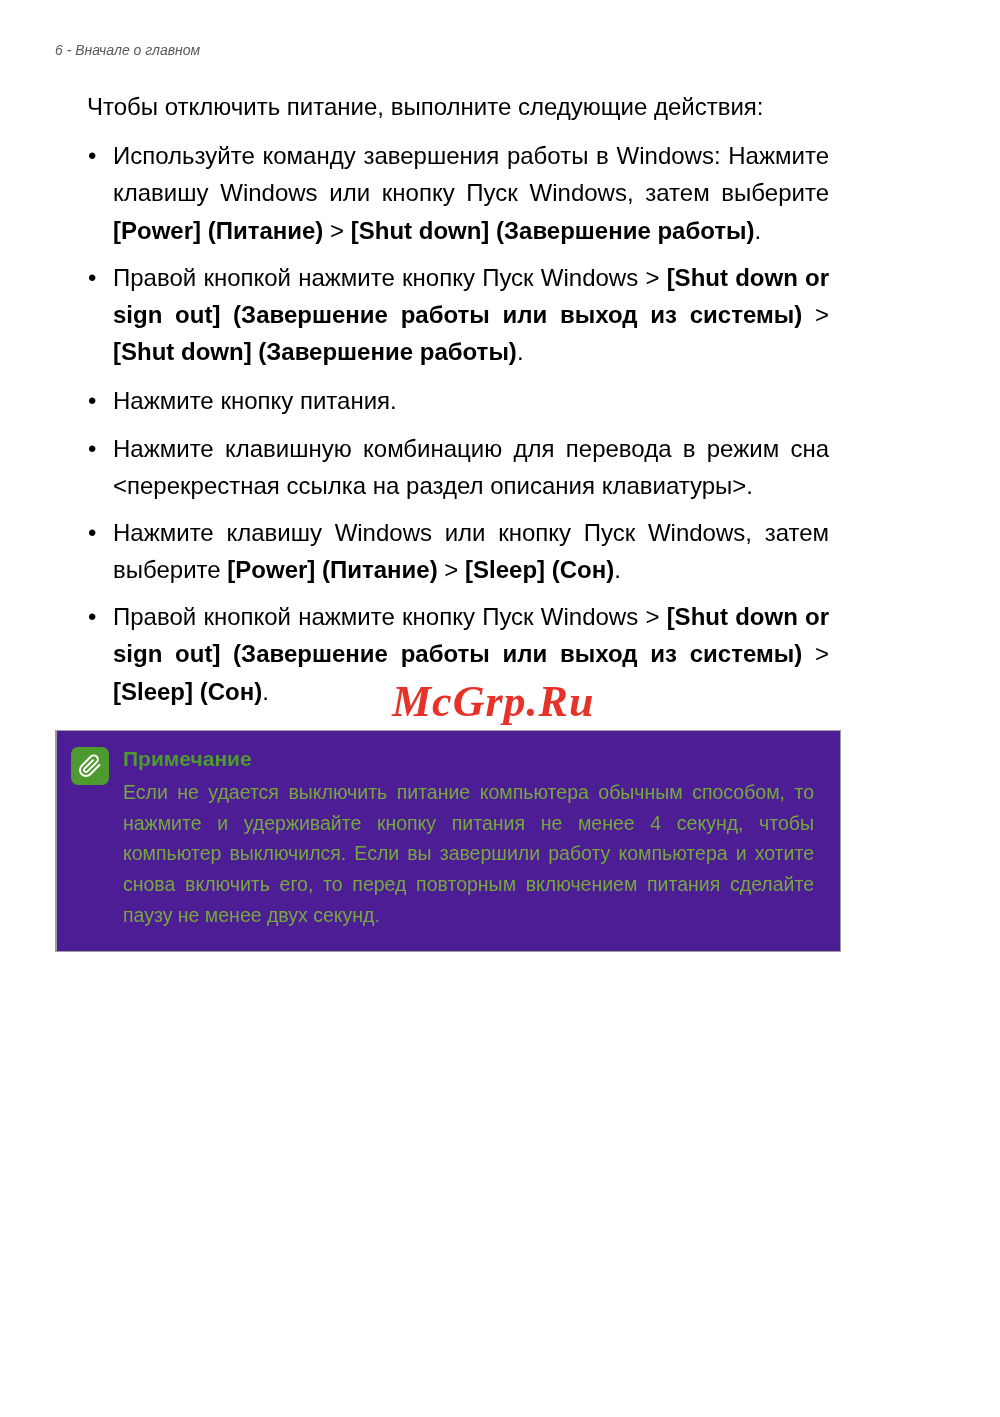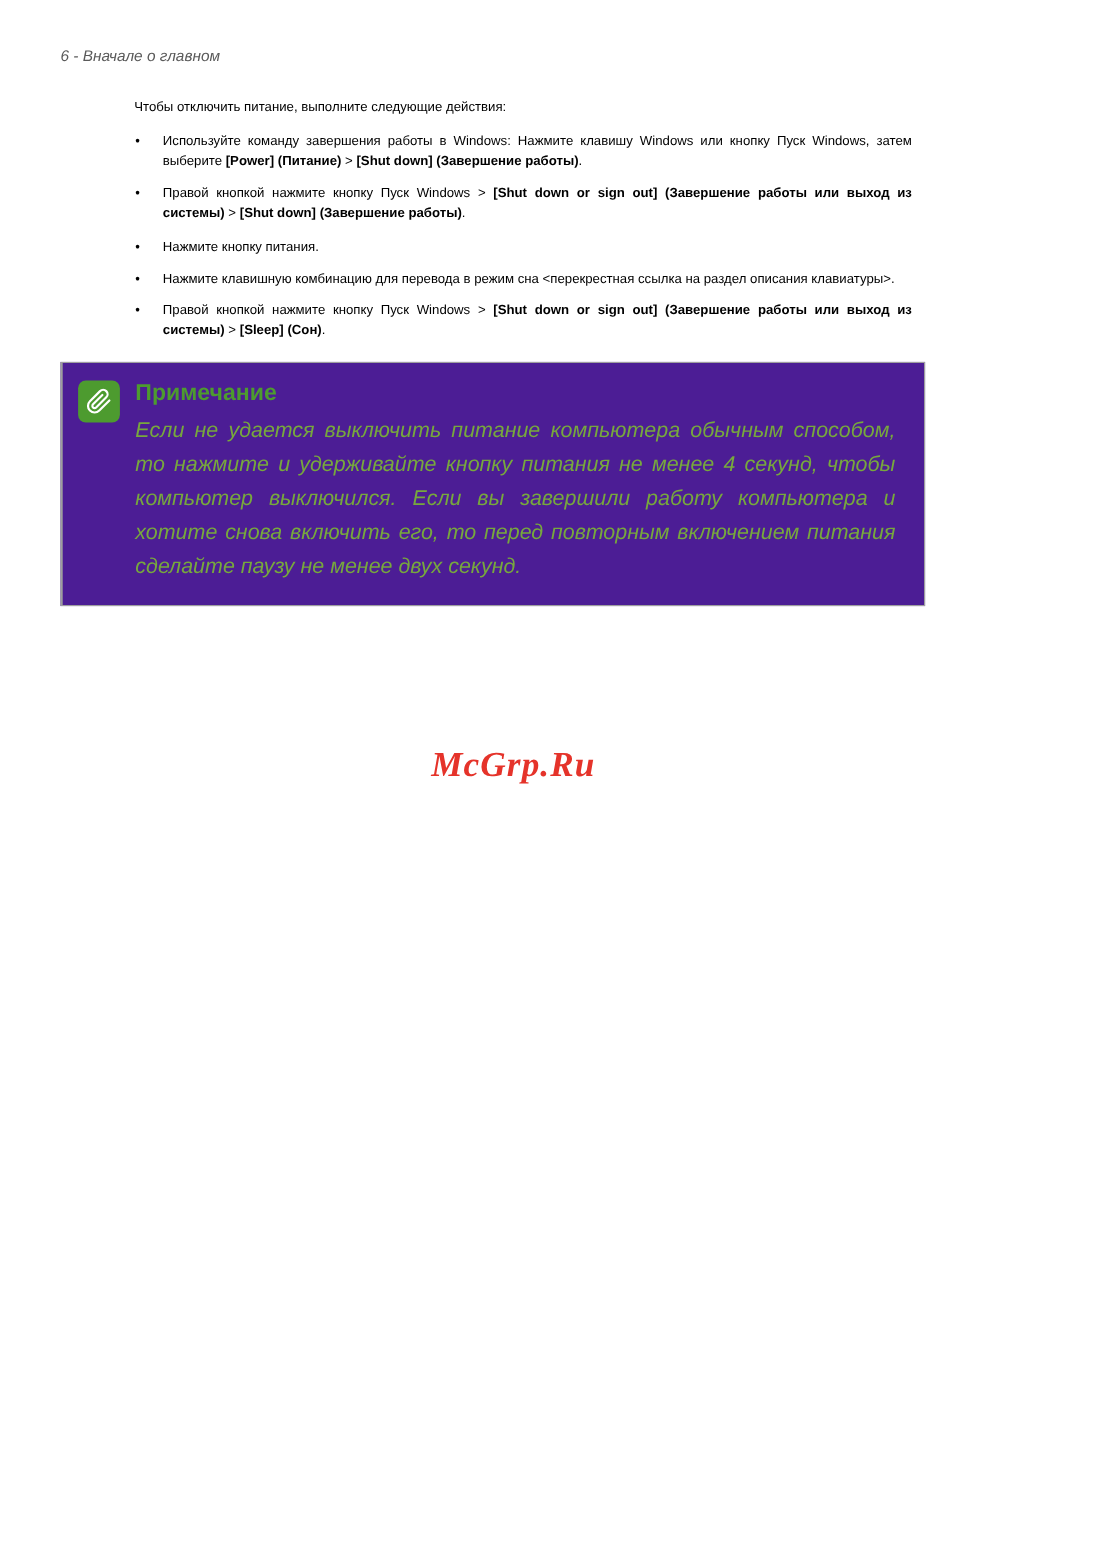--- a/index.html
+++ b/index.html
@@ -29,23 +29,23 @@
     max-width: 730px;
   }
   .section-heading {
     color: var(--heading-gray, #57585a);
     font-size: 26px;
     font-weight: bold;
     margin: 0 0 24px 0;
     padding-left: 8px;
   }
   .content {
-    margin-left: 67px;
+    margin-left: 32px;
     margin-right: 12px;
-    font-size: 12px;
+    font-size: 24px;
     line-height: 1.55;
   }
   .content p { margin: 0 0 12px 0; text-align: justify; }
   ul.steps { list-style: none; margin: 0 0 12px 0; padding: 0; }
   ul.steps li {
     position: relative;
     padding-left: 26px;
     margin-bottom: 10px;
     text-align: justify;
   }
@@ -79,33 +79,32 @@
   }
   .note-icon svg { width: 24px; height: 24px; }
   .note-title {
     color: var(--title-green, #4d9b2f);
     font-weight: bold;
     font-size: 21px;
     margin-bottom: 6px;
   }
   .note-body {
     color: var(--note-green, #77a83d);
-    font-style: italic;
     font-size: 19.5px;
     line-height: 1.58;
     text-align: justify;
   }
   .watermark {
     position: absolute;
     left: 392px;
     top: 676px;
     font-family: "Liberation Serif", serif;
     font-weight: bold;
     font-style: italic;
-    font-size: 32px;
+    font-size: 44px;
     color: var(--watermark-red, #e5332a);
     letter-spacing: 1px;
     z-index: 5;
     pointer-events: none;
     text-align: center;
   }
 </style>
 </head>
 <body>
 
@@ -121,20 +120,21 @@
 
     <ul class="steps">
       <li><span>Используйте команду завершения работы в Windows: Нажмите клавишу </span><span class="seg-i">Windows</span><span> или </span><span class="seg-i">кнопку Пуск Windows</span><span>, затем выберите </span><span class="seg-b">[Power] (Питание)</span><span> &gt; </span><span class="seg-b">[Shut down] (Завершение работы)</span><span>.</span></li>
       <li><span>Правой кнопкой нажмите </span><span class="seg-i">кнопку Пуск Windows</span><span> &gt; </span><span class="seg-b">[Shut down or sign out] (Завершение работы или выход из системы)</span><span> &gt; </span><span class="seg-b">[Shut down] (Завершение работы)</span><span>.</span></li>
     </ul>
 
 
     <ul class="steps">
       <li><span>Нажмите кнопку питания.</span></li>
       <li><span>Нажмите клавишную комбинацию для перевода в режим сна &lt;перекрестная ссылка на раздел описания клавиатуры&gt;.</span></li>
+      <li><span>Нажмите клавишу </span><span class="seg-i">Windows</span><span> или </span><span class="seg-i">кнопку Пуск Windows</span><span>, затем выберите </span><span class="seg-b">[Power] (Питание)</span><span> &gt; </span><span class="seg-b">[Sleep] (Сон)</span><span>.</span></li>
       <li><span>Правой кнопкой нажмите </span><span class="seg-i">кнопку Пуск Windows</span><span> &gt; </span><span class="seg-b">[Shut down or sign out] (Завершение работы или выход из системы)</span><span> &gt; </span><span class="seg-b">[Sleep] (Сон)</span><span>.</span></li>
     </ul>
 
   </div>
 
   <div class="note">
     <span class="note-icon">
       <svg viewBox="0 0 24 24" aria-hidden="true">
         <path d="M21.44 11.05l-9.19 9.19a6 6 0 0 1-8.49-8.49l9.19-9.19a4 4 0 0 1 5.66 5.66l-9.2 9.19a2 2 0 0 1-2.83-2.83l8.49-8.48" fill="none" stroke="#ffffff" stroke-width="2" stroke-linecap="round" stroke-linejoin="round"></path>
       </svg>

